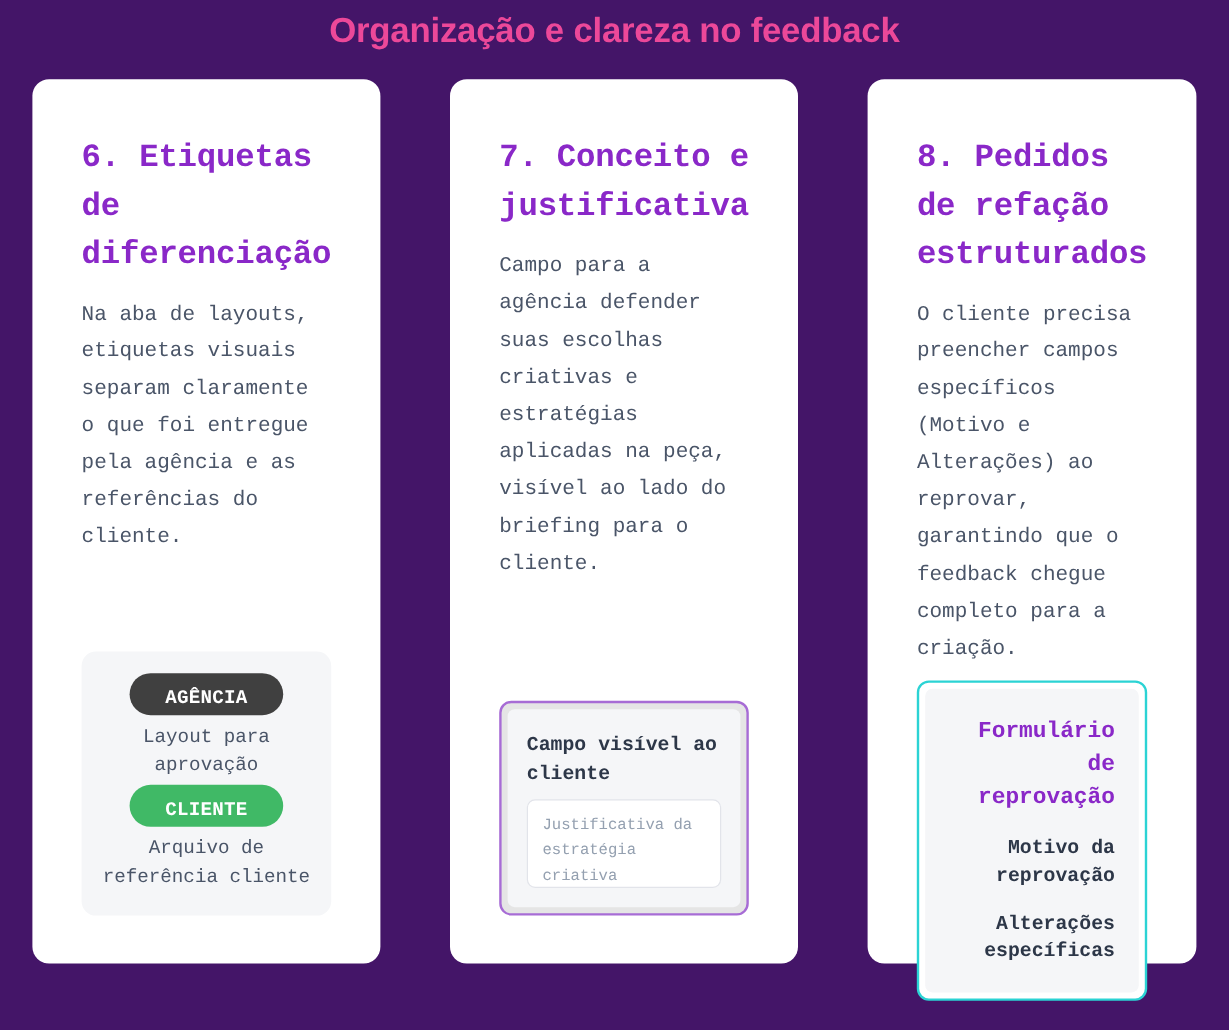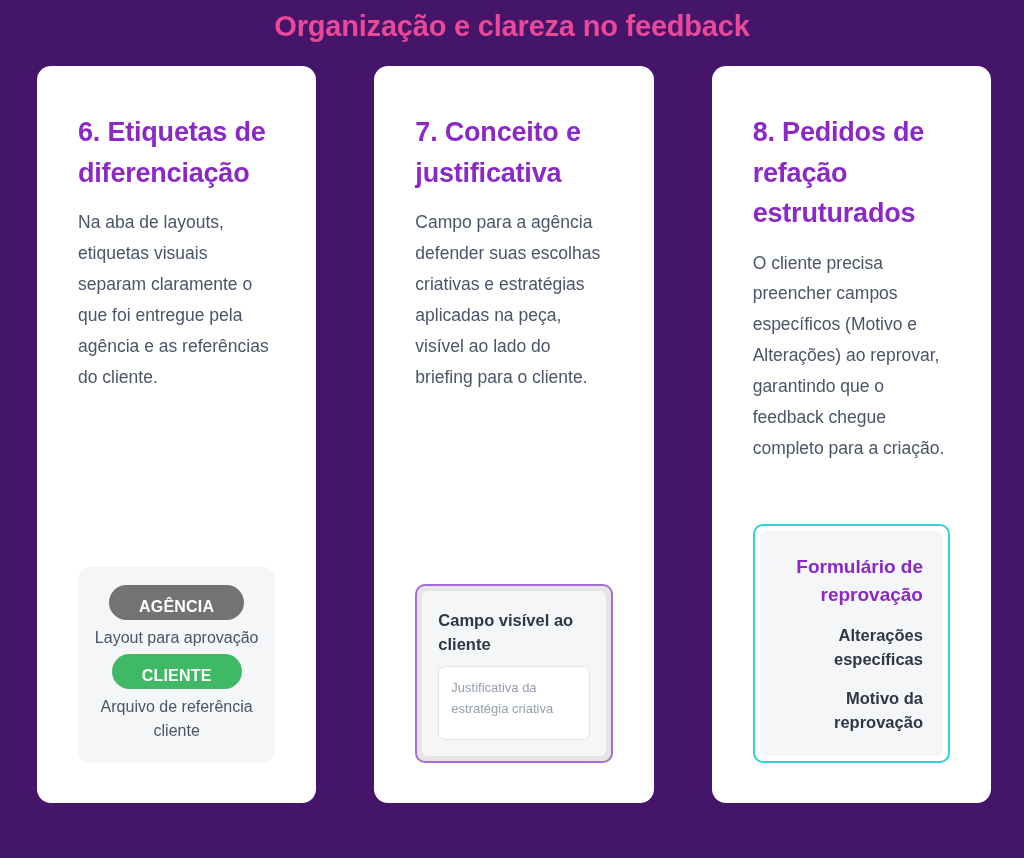--- a/index.html
+++ b/index.html
@@ -21,22 +21,23 @@
     font-weight: bold;
     letter-spacing: -0.2px;
     line-height: 1;
     padding-top: 12px;
     margin: 0;
   }
 
   .cards-row {
     display: flex;
     gap: 58px;
-    padding: 25px 33px 0 37px;
+    padding: 25px 33px 0 27px;
     align-items: flex-start;
+    font-family: Liberation Mono, monospace;
   }
 
   .card {
     width: 292px;
     height: 737px;
     background: #FFFFFF;
     border-radius: 14px;
     box-sizing: border-box;
     padding: 46px 41px 0 41px;
     display: flex;
@@ -75,21 +76,21 @@
   .pill {
     display: inline-block;
     border-radius: 999px;
     color: #FFFFFF;
     font-size: 16px;
     font-weight: bold;
     line-height: 15px;
     padding: 14px 30px 6px 30px;
     letter-spacing: 0.2px;
   }
-  .pill-agency { background: #737373; }
+  .pill-agency { background: #404040; }
   .pill-client { background: #40B966; margin-top: 4px; }
   .pill-caption {
     color: #4A5568;
     font-size: 16px;
     line-height: 1.5;
     margin: 6px 0 0 0;
   }
 
   
   .field-widget {
@@ -185,19 +186,19 @@
     </div>
   </div>
 
   <div class="card">
     <h2 class="card-title">8. Pedidos de refação estruturados</h2>
     <p class="card-body">O cliente precisa preencher campos específicos (Motivo e Alterações) ao reprovar, garantindo que o feedback chegue completo para a criação.</p>
     <div class="spacer"></div>
     <div class="form-widget">
       <div class="form-inner">
         <p class="form-title">Formulário de reprovação</p>
+        <p class="form-item">Motivo da reprovação</p>
         <p class="form-item">Alterações específicas</p>
-        <p class="form-item">Motivo da reprovação</p>
       </div>
     </div>
   </div>
 
 </div>
 
 </body></html>

